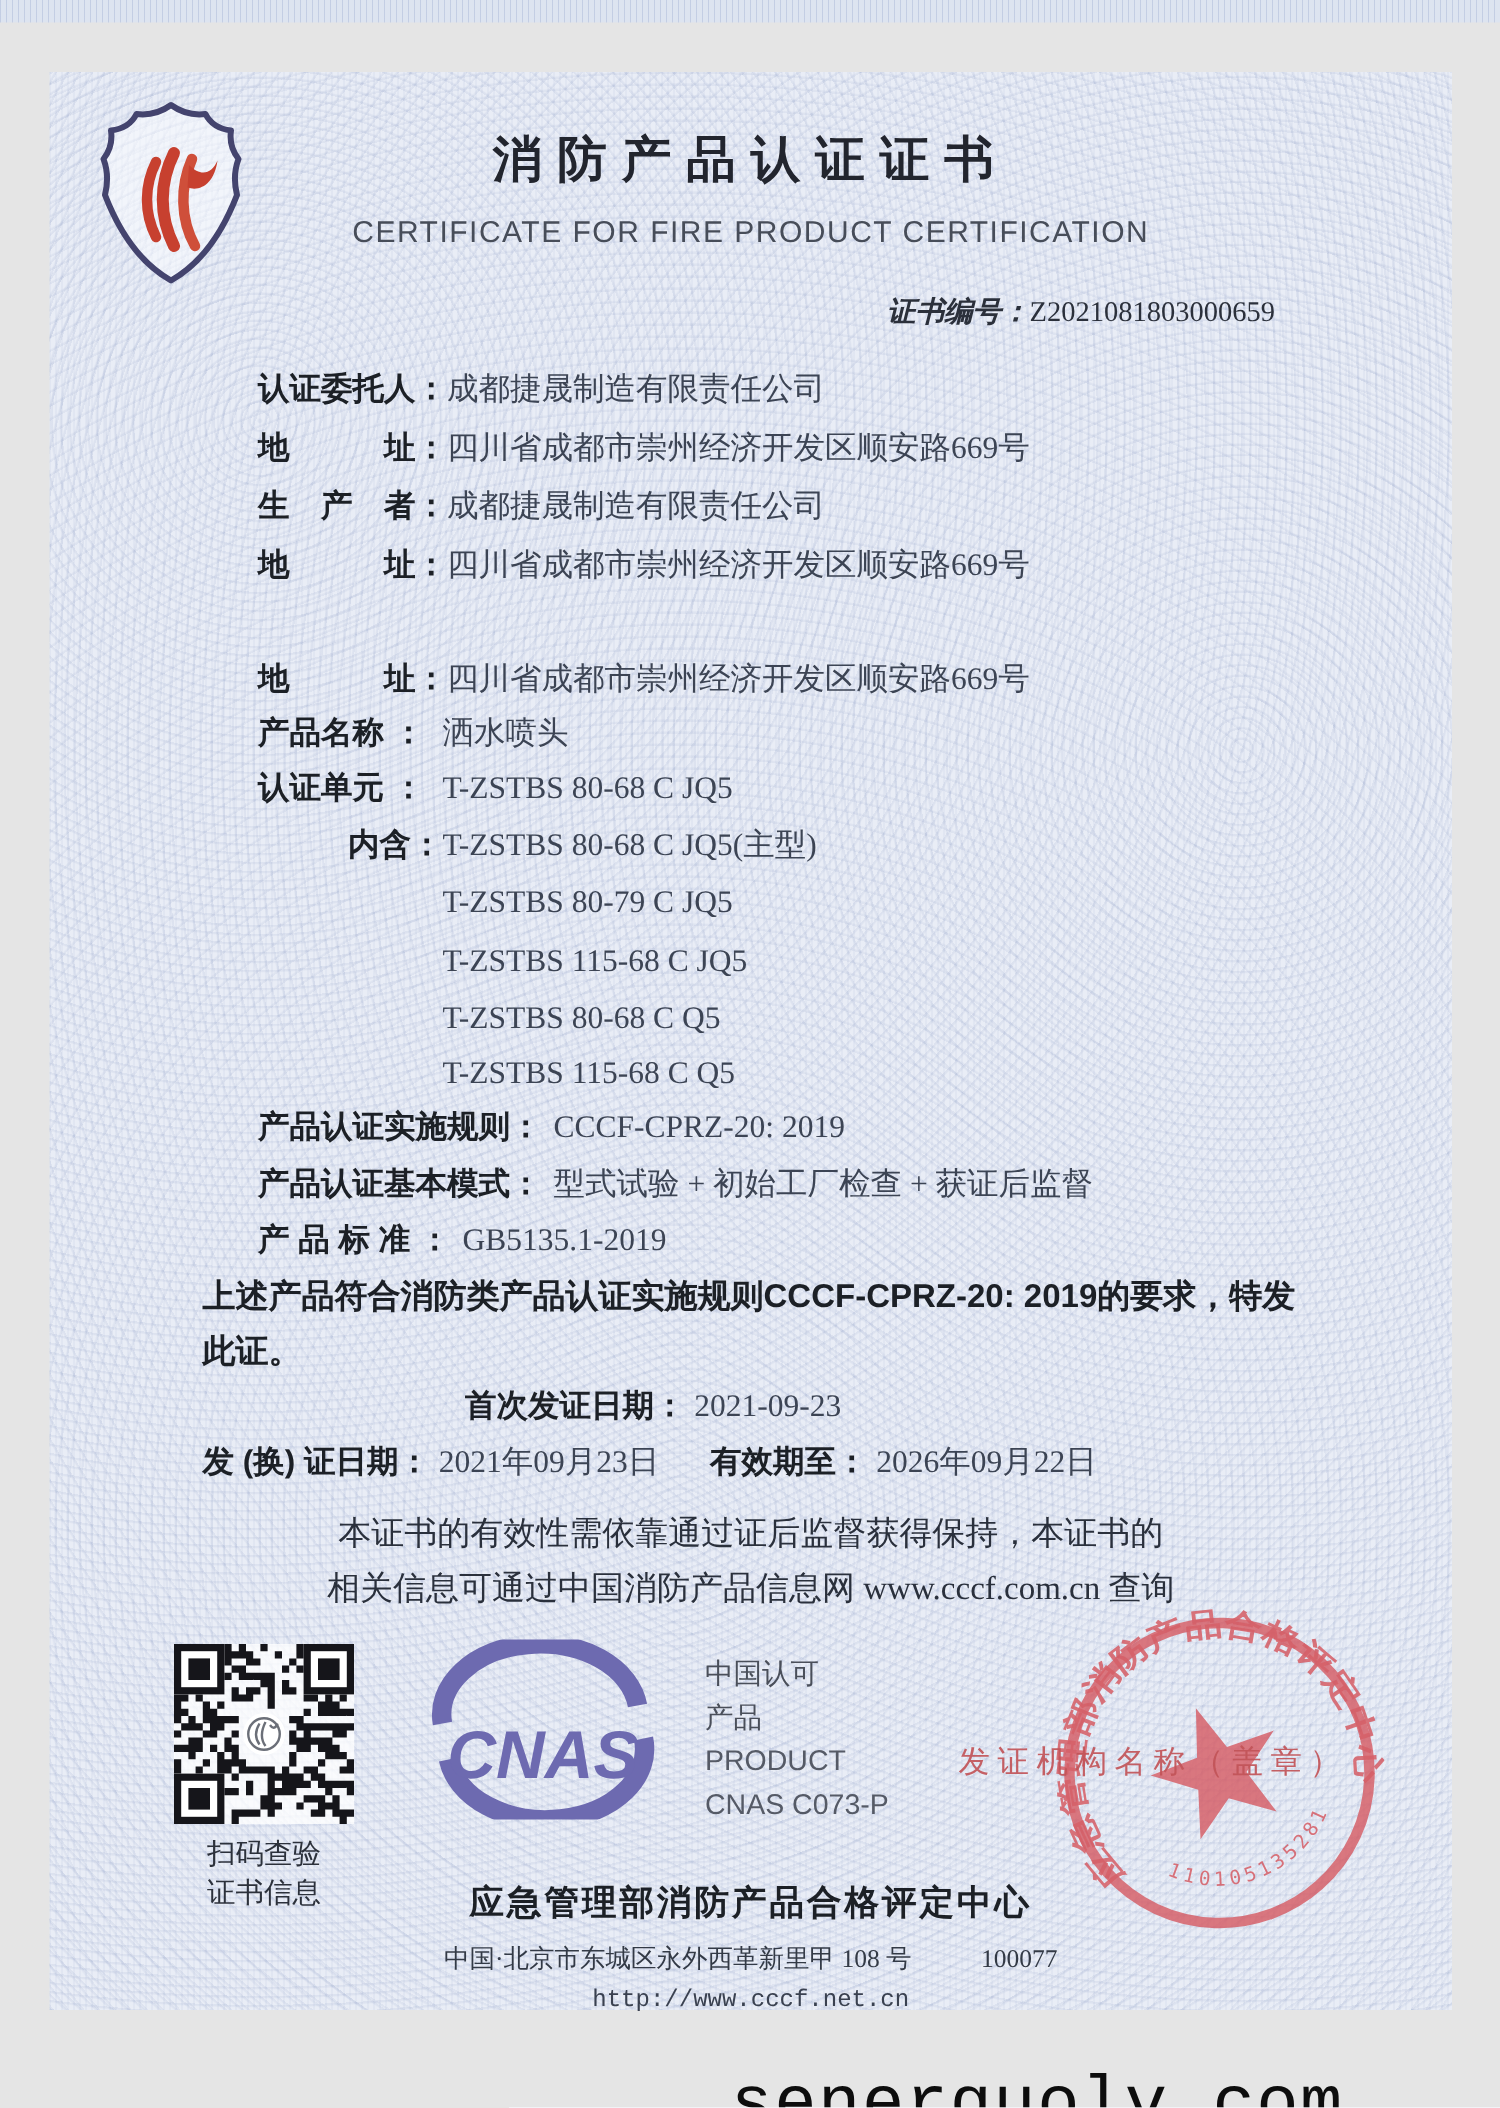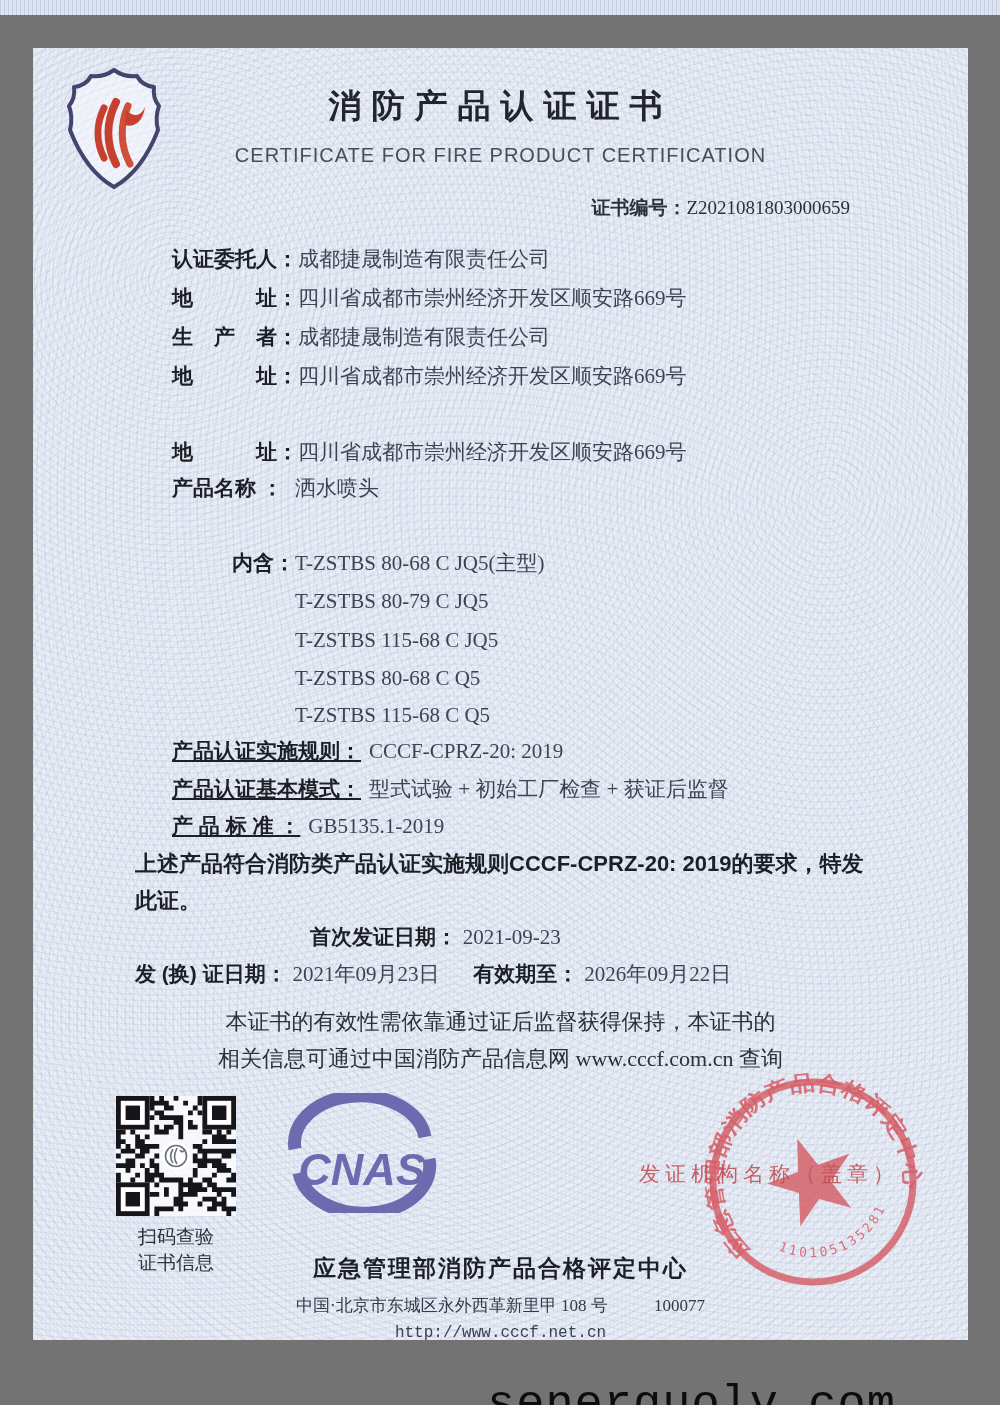--- a/index.html
+++ b/index.html
@@ -1,33 +1,33 @@
 <!DOCTYPE html>
 <html><head>
 <meta charset="utf-8">
 <style>
   html,body{margin:0;padding:0;}
-  .page{position:relative;width:1000px;height:1405px;background:#737373;overflow:hidden;
+  .page{position:relative;width:1000px;height:1405px;background:#e5e5e5;overflow:hidden;
         font-family:"Liberation Sans","DejaVu Sans",sans-serif;}
   .topstrip{position:absolute;left:0;top:0;width:1000px;height:15px;background:#dde4f0;
         background-image:repeating-linear-gradient(90deg,rgba(120,140,190,.25) 0 1px,transparent 1px 4px);}
   .cert{position:absolute;left:33px;top:48px;width:935px;height:1292px;background-color:#e9edf6;
         background-image:
           repeating-radial-gradient(circle at 15% 18%, rgba(110,130,180,.10) 0 1px, rgba(255,255,255,0) 2px 6px),
           repeating-radial-gradient(circle at 85% 35%, rgba(110,130,180,.10) 0 1px, rgba(255,255,255,0) 2px 7px),
           repeating-radial-gradient(circle at 45% 75%, rgba(110,130,180,.09) 0 1px, rgba(255,255,255,0) 2px 8px),
           repeating-linear-gradient(90deg, rgba(120,140,190,.07) 0 1px, transparent 1px 4px);}
   .abs{position:absolute;}
   .ttl{left:0;right:0;top:36px;text-align:center;font-size:33px;font-weight:bold;color:#22252e;letter-spacing:10px;}
   .sub{left:0;right:0;top:96px;text-align:center;font-size:20px;color:#474d59;letter-spacing:1px;}
   .certno{right:118px;top:147px;font-size:19px;color:#2b303b;font-family:"Liberation Serif","DejaVu Serif",serif;}
-  .certno .lb{font-weight:bold;font-family:"Liberation Sans","DejaVu Sans",sans-serif;}
+  .certno .lb{font-weight:bold;font-family:"Liberation Sans","DejaVu Sans",sans-serif;font-style:italic;}
   .row{left:102px;font-size:21px;white-space:nowrap;}
   .row .lab{display:inline-block;min-width:123px;font-weight:bold;color:#1c2026;margin-left:37px;}
-  .row.labauto .lab{min-width:0;margin-right:8px;text-decoration:underline;}
+  .row.labauto .lab{min-width:0;margin-right:8px;}
   .row.inner .lab{text-align:right;}
   .row .val{color:#3c4454;font-family:"Liberation Serif","DejaVu Serif",serif;}
   .stmt{left:102px;font-size:22px;font-weight:bold;color:#1c2026;}
   .drow{font-size:21px;white-space:nowrap;}
   .drow .lab{font-weight:bold;color:#1c2026;}
   .drow .val{color:#3c4454;font-family:"Liberation Serif","DejaVu Serif",serif;}
   .notice{left:0;right:0;text-align:center;font-size:22px;color:#2a303c;
           font-family:"Liberation Serif","DejaVu Serif",serif;}
   .qrwrap{left:83px;top:1048px;width:120px;height:120px;}
   .qrcap{left:63px;top:1176px;width:160px;text-align:center;font-size:19px;line-height:26px;color:#2c313b;
@@ -71,20 +71,21 @@
     <div class="abs certno">
       <span class="lb">证书编号：</span><span>Z2021081803000659</span>
     </div>
 
     <div class="abs row" style="top:197px"><span class="lab">认证委托人：</span><span class="val">成都捷晟制造有限责任公司</span></div>
     <div class="abs row" style="top:236px"><span class="lab">地　　　址：</span><span class="val">四川省成都市崇州经济开发区顺安路669号</span></div>
     <div class="abs row" style="top:275px"><span class="lab">生　产　者：</span><span class="val">成都捷晟制造有限责任公司</span></div>
     <div class="abs row" style="top:314px"><span class="lab">地　　　址：</span><span class="val">四川省成都市崇州经济开发区顺安路669号</span></div>
     <div class="abs row" style="top:390px"><span class="lab">地　　　址：</span><span class="val">四川省成都市崇州经济开发区顺安路669号</span></div>
     <div class="abs row" style="top:426px"><span class="lab">产品名称 ：</span><span class="val">洒水喷头</span></div>
+    <div class="abs row" style="top:463px"><span class="lab">认证单元 ：</span><span class="val">T-ZSTBS 80-68 C  JQ5</span></div>
     <div class="abs row inner" style="top:501px"><span class="lab">内含：</span><span class="val">T-ZSTBS 80-68 C  JQ5(主型)</span></div>
     <div class="abs row" style="top:541px"><span class="lab"></span><span class="val">T-ZSTBS 80-79 C  JQ5</span></div>
     <div class="abs row" style="top:580px"><span class="lab"></span><span class="val">T-ZSTBS 115-68 C  JQ5</span></div>
     <div class="abs row" style="top:618px"><span class="lab"></span><span class="val">T-ZSTBS 80-68 C  Q5</span></div>
     <div class="abs row" style="top:655px"><span class="lab"></span><span class="val">T-ZSTBS 115-68 C  Q5</span></div>
     <div class="abs row labauto" style="top:689px"><span class="lab">产品认证实施规则：</span><span class="val">CCCF-CPRZ-20: 2019</span></div>
     <div class="abs row labauto" style="top:727px"><span class="lab">产品认证基本模式：</span><span class="val">型式试验 + 初始工厂检查 + 获证后监督</span></div>
     <div class="abs row labauto" style="top:764px"><span class="lab">产 品 标 准 ：</span><span class="val">GB5135.1-2019</span></div>
 
     <div class="abs stmt" style="top:801px">上述产品符合消防类产品认证实施规则CCCF-CPRZ-20: 2019的要求，特发</div>
@@ -126,20 +127,26 @@
       <div>扫码查验</div>
       <div>证书信息</div>
     </div>
 
     <svg class="abs cnaslogo" width="152" height="120" viewBox="0 0 152 120">
       <path d="M10,56 A 64,46 0 0 1 140,44" stroke="#6d6ab0" stroke-width="13" fill="none"></path>
       <path d="M14,80 A 64,46 0 0 0 144,66" stroke="#6d6ab0" stroke-width="13" fill="none"></path>
       <text x="77" y="92" text-anchor="middle" font-size="45" font-style="italic" font-weight="bold" fill="#6d6ab0" font-family="Liberation Sans, DejaVu Sans, sans-serif">CNAS</text>
     </svg>
 
+    <div class="abs cnastxt">
+      <div>中国认可</div>
+      <div>产品</div>
+      <div class="en">PRODUCT</div>
+      <div class="en">CNAS C073-P</div>
+    </div>
 
     <div class="abs issuer">发证机构名称（盖章）</div>
 
     <svg class="abs sealbox" viewBox="0 0 220 220">
       <g transform="rotate(-20 110 110)">
         <circle cx="110" cy="110" r="100" fill="none" stroke="#d5565e" stroke-width="7" opacity="0.85"></circle>
         <polygon opacity="0.85" fill="#d5565e" points="110,64 120.6,95.4 153.7,95.8 127.1,115.6 137,147.2 110,128 83,147.2 92.9,115.6 66.3,95.8 99.4,95.4"></polygon>
         <defs>
           <path id="sealArc" d="M 30.3,156 A 92,92 0 1 1 189.7,156"></path>
           <path id="sealNum" d="M 44,150 A 80,80 0 0 0 176,150"></path>

